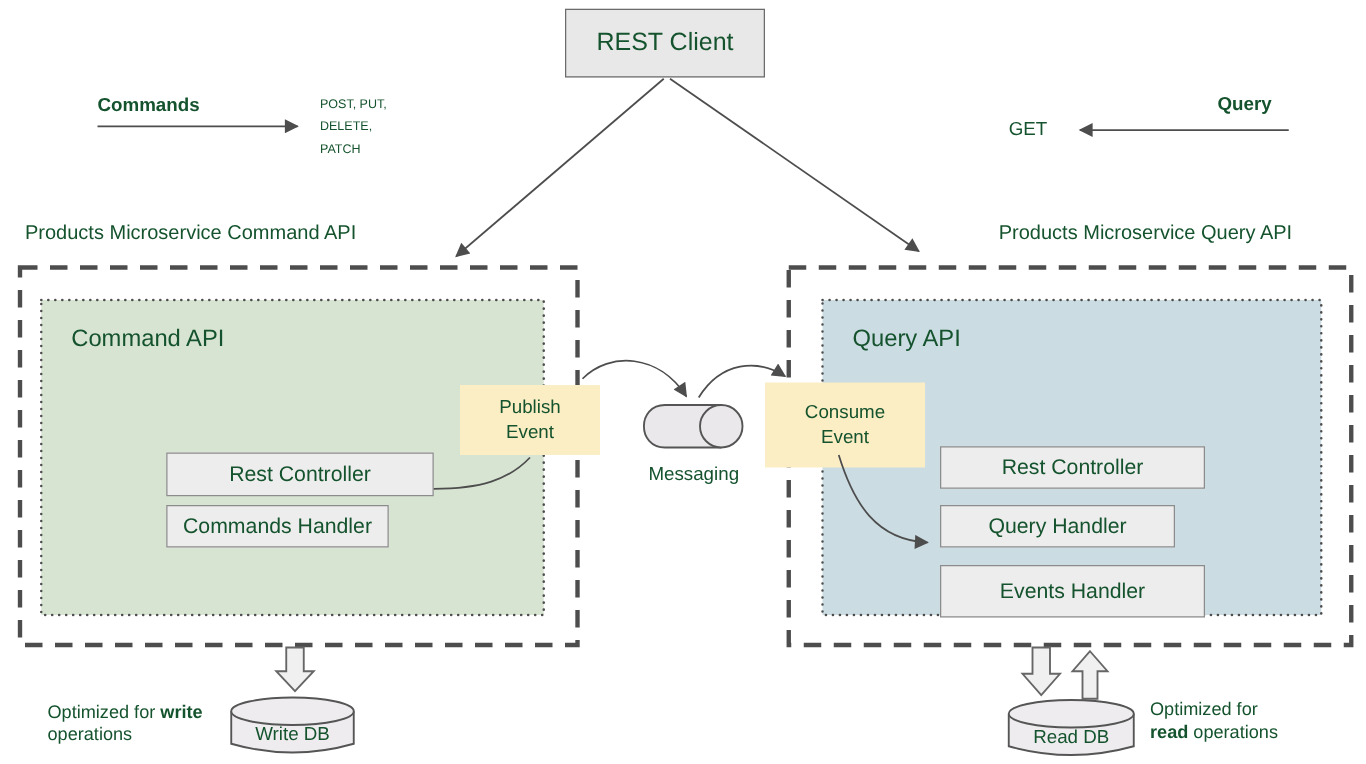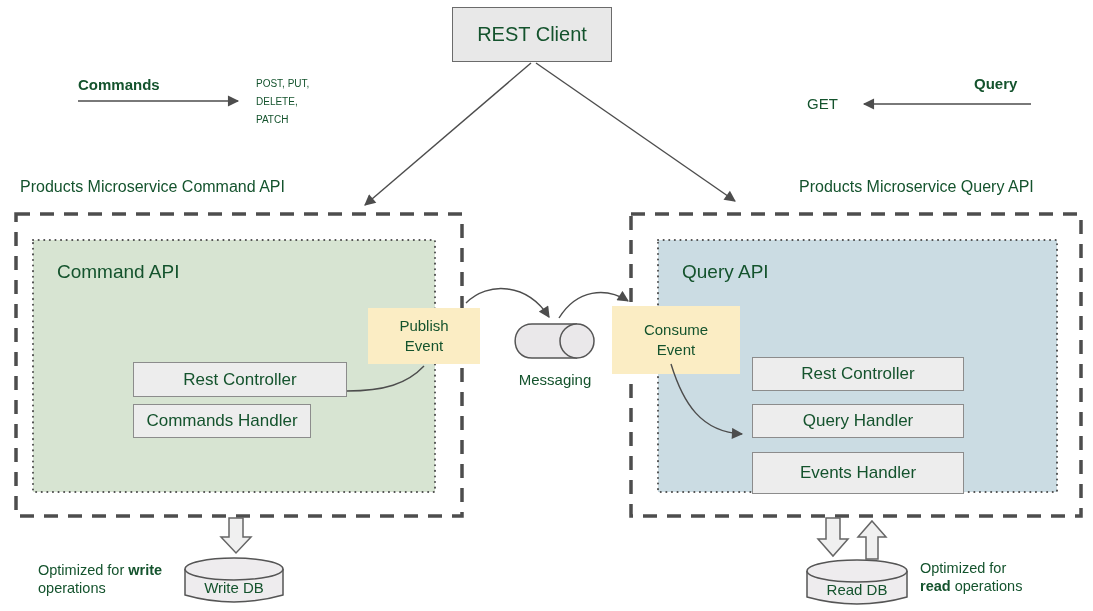--- a/index.html
+++ b/index.html
@@ -90,21 +90,21 @@
 Event</span>
   </div>
   <div class="box ybox" style="left:612px;top:306px;width:128px;height:68px;">
     <span>Consume
 Event</span>
   </div>
 
   <div class="box gbox" style="left:752px;top:322px;width:212px;height:34px;">
     <span>Rest Controller</span>
   </div>
-  <div class="box gbox" style="left:752px;top:369px;width:212px;height:34px;">
+  <div class="box gbox" style="left:752px;top:369px;width:188px;height:34px;">
     <span>Query Handler</span>
   </div>
   <div class="box gbox" style="left:752px;top:417px;width:212px;height:42px;text-align:right;">
     <span>Events Handler</span>
   </div>
 
   <div class="abs small center" style="left:505px;top:371px;width:100px;">Messaging</div>
 
   <div class="abs small center" style="left:185px;top:579px;width:98px;">Write DB</div>
   <div class="abs small center" style="left:807px;top:581px;width:100px;">Read DB</div>

